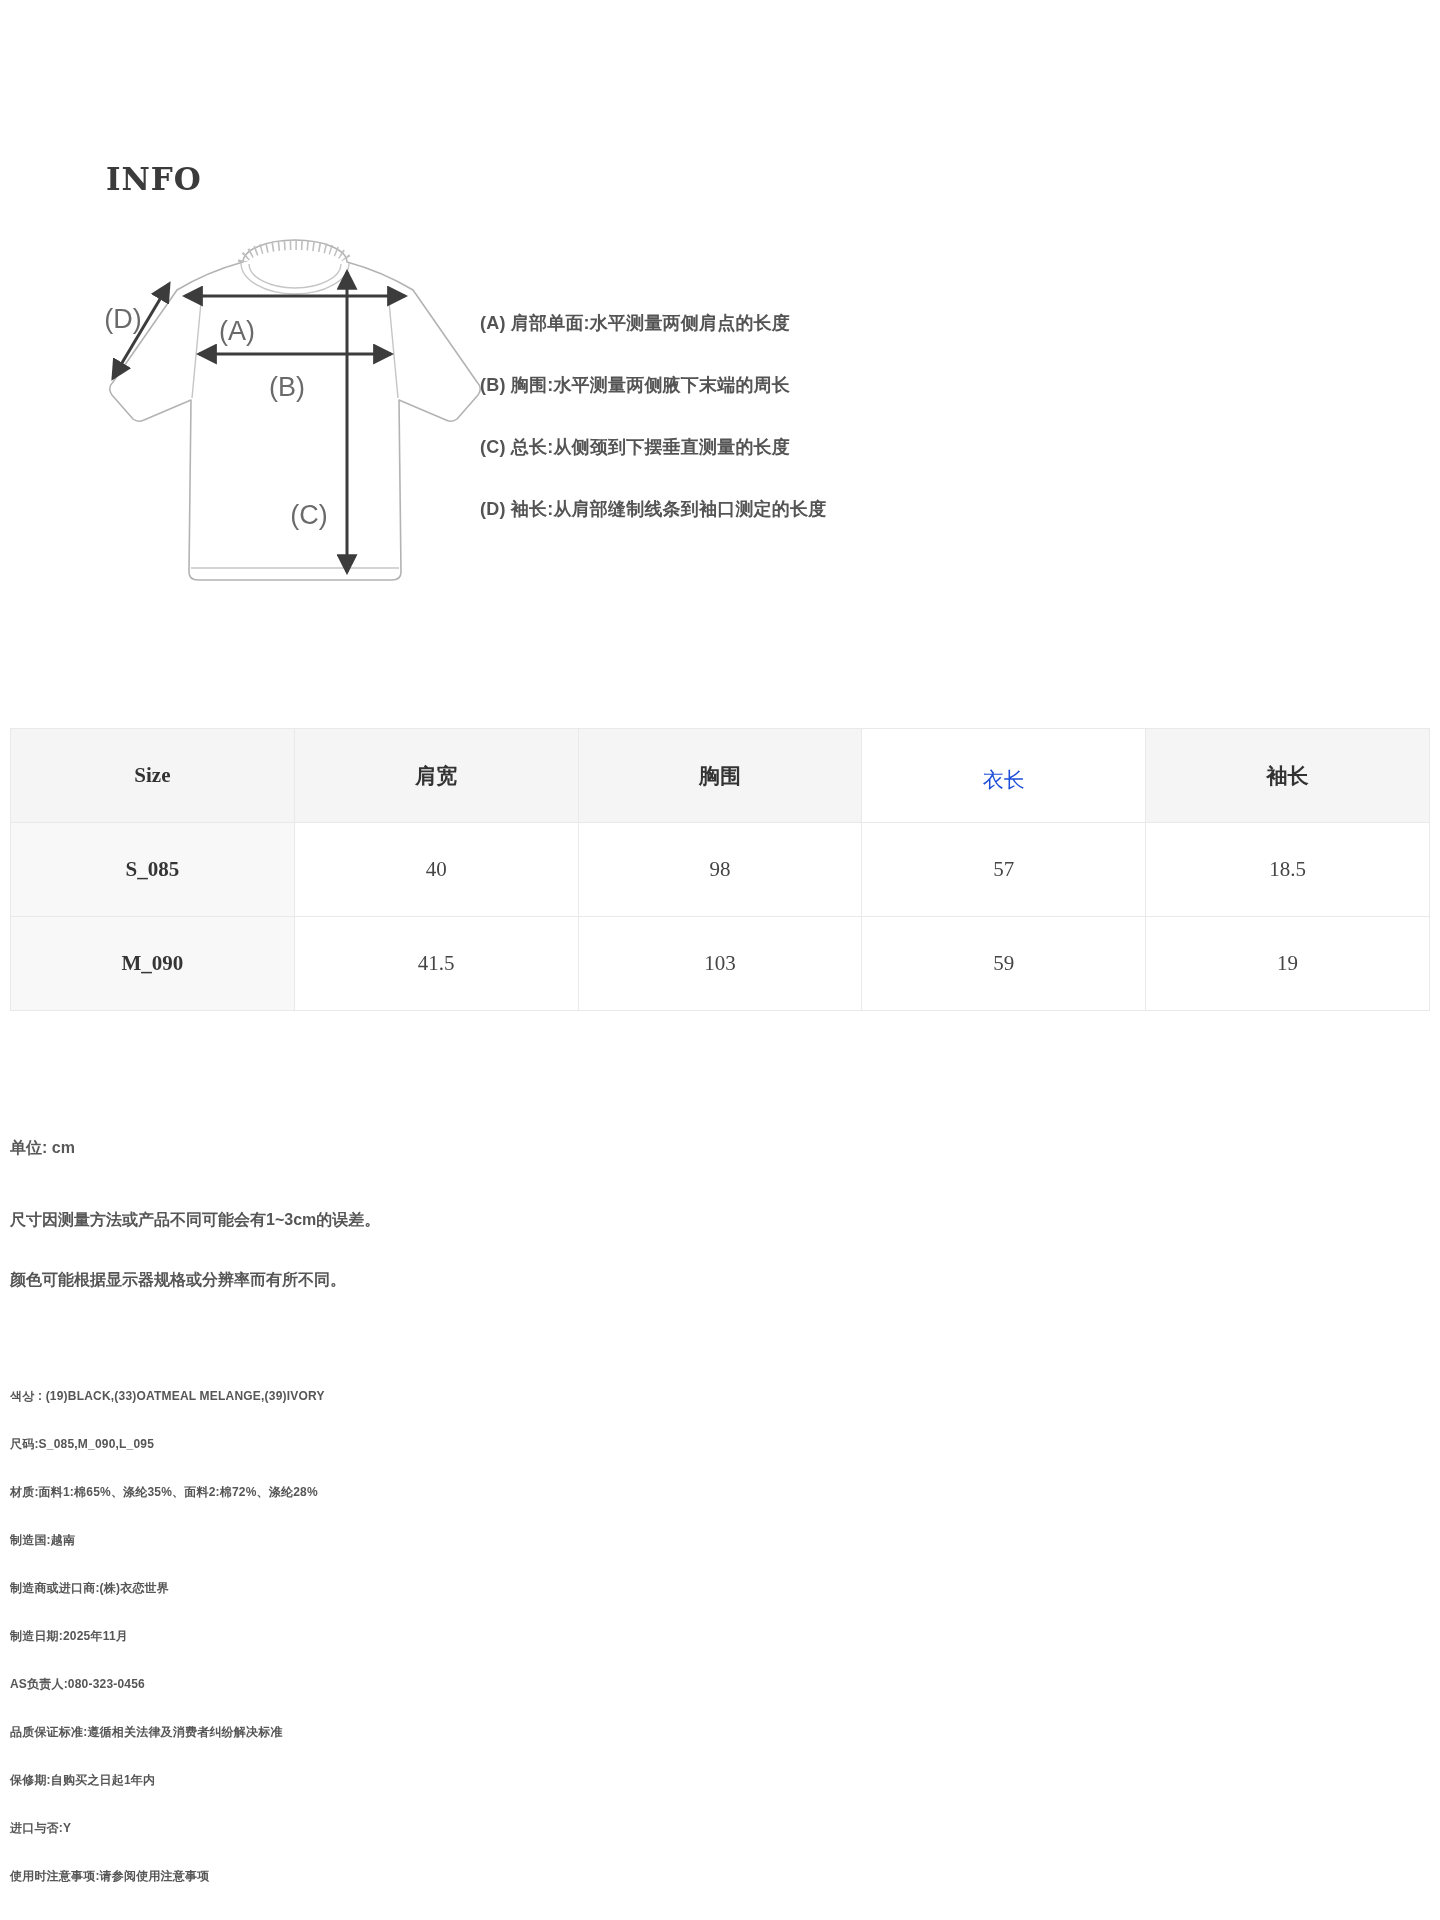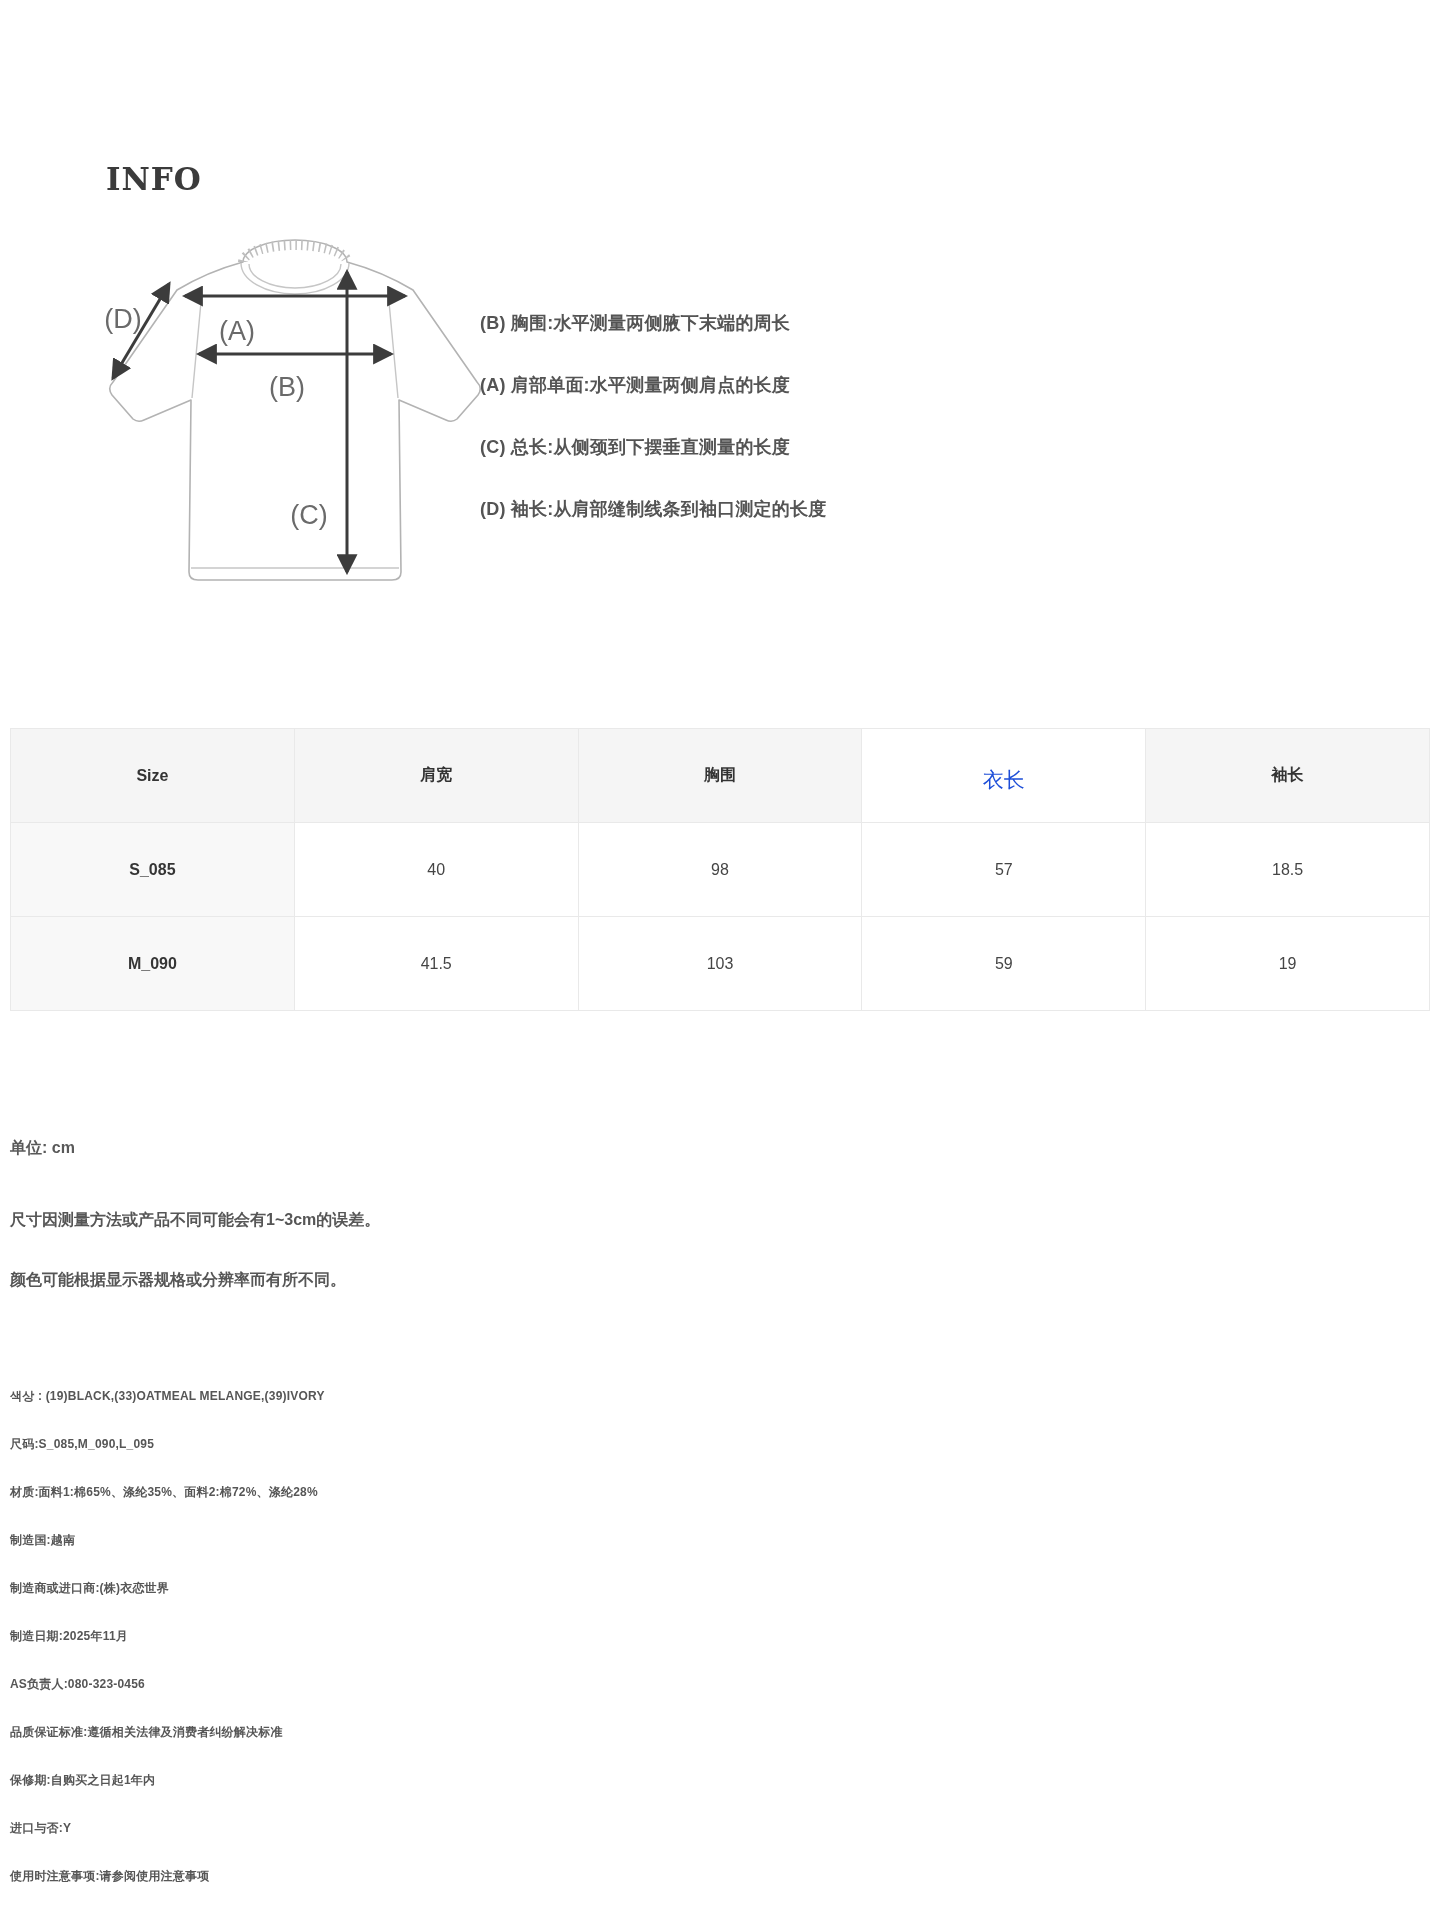--- a/index.html
+++ b/index.html
@@ -17,21 +17,21 @@
     margin:0;height:62px;display:flex;align-items:center;
     font-size:18px;font-weight:700;color:#545454;letter-spacing:0.2px;
   }
 
   .size-table{
     position:absolute;left:10px;top:728px;width:1420px;
     border-collapse:collapse;table-layout:fixed;
   }
   .size-table th,.size-table td{
     border:1px solid #e9e9e9;height:91px;text-align:center;vertical-align:middle;
-    font-size:16px;color:#454545;font-weight:400;
+    font-size:21px;color:#454545;font-weight:400;font-family:Liberation Serif, serif;
   }
   .size-table th{background:#f5f5f5;font-weight:700;color:#333333;}
   .size-table th.patched{
     background:#ffffff;font-family:"DejaVu Serif",serif;font-weight:400;font-size:21px;color:#1d4ed8;
   }
   .size-table th.patched span{position:relative;top:4px;}
   .size-table td.row-label{background:#f8f8f8;font-weight:600;color:#353535;}
 
   .unit-note{position:absolute;left:10px;top:1138px;font-size:16px;font-weight:600;color:#595959;}
 
@@ -75,22 +75,22 @@
   <line class="arrow-line" x1="262" y1="50" x2="262" y2="350" marker-start="url(#ah)" marker-end="url(#ah)"></line>
   <line class="arrow-line" x1="84" y1="62" x2="28" y2="156" marker-start="url(#ah)" marker-end="url(#ah)"></line>
 
   <text class="diagram-label" x="152" y="118" text-anchor="middle">(A)</text>
   <text class="diagram-label" x="202" y="174" text-anchor="middle">(B)</text>
   <text class="diagram-label" x="224" y="302" text-anchor="middle">(C)</text>
   <text class="diagram-label" x="38" y="106" text-anchor="middle">(D)</text>
 </svg>
 
 <div class="measure-desc">
+  <p>(A) 肩部单面:水平测量两侧肩点的长度</p>
   <p>(B) 胸围:水平测量两侧腋下末端的周长</p>
-  <p>(A) 肩部单面:水平测量两侧肩点的长度</p>
   <p>(C) 总长:从侧颈到下摆垂直测量的长度</p>
   <p>(D) 袖长:从肩部缝制线条到袖口测定的长度</p>
 </div>
 
 <table class="size-table">
   <thead>
     <tr>
       <th>Size</th>
       <th>肩宽</th>
       <th>胸围</th>

